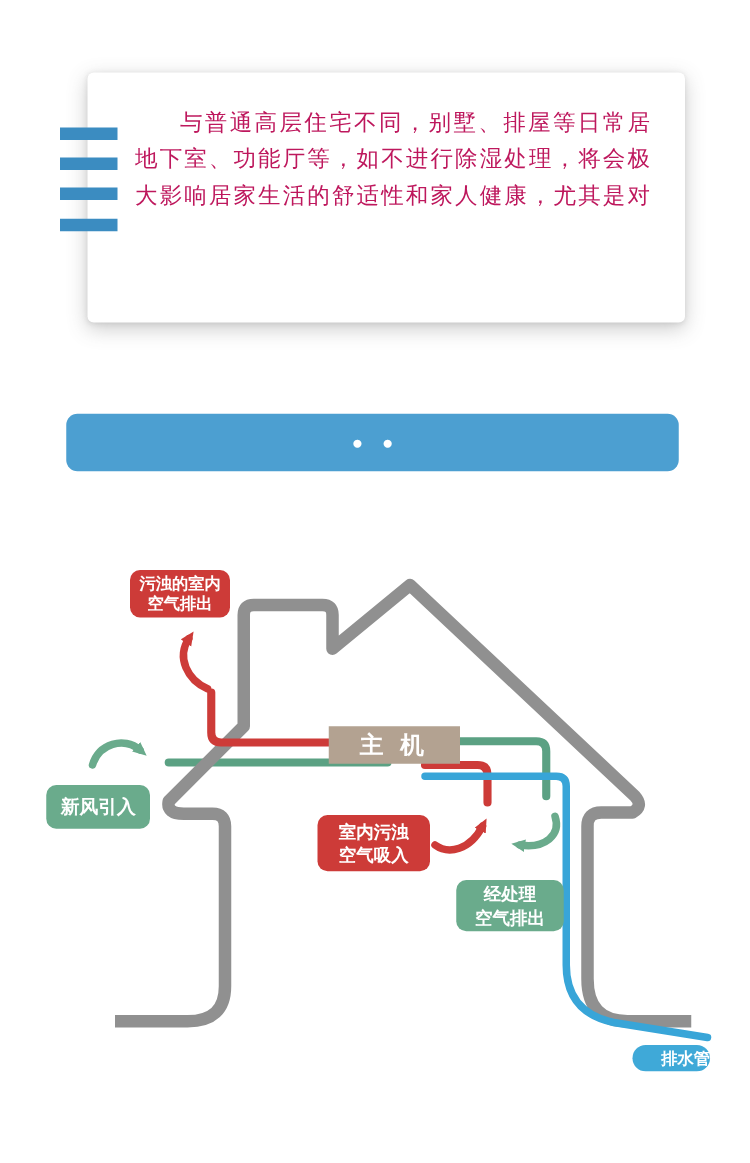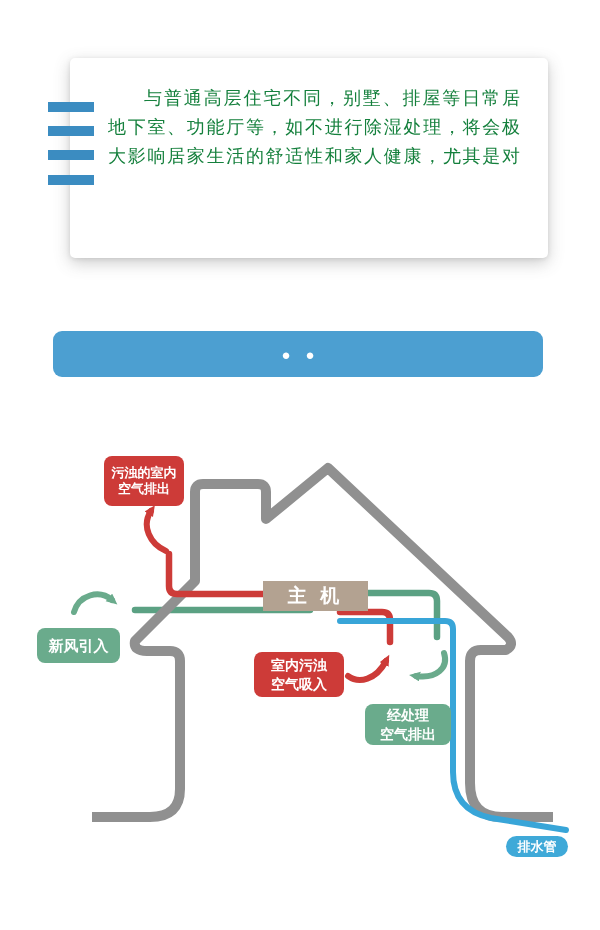--- a/index.html
+++ b/index.html
@@ -18,21 +18,21 @@
   }
   .accent-bar{
     position:absolute;left:-22px;width:46px;height:10px;background:#3b8cc1;
   }
   .accent-bar:nth-of-type(1){top:44px;}
   .accent-bar:nth-of-type(2){top:68px;}
   .accent-bar:nth-of-type(3){top:92px;}
   .accent-bar:nth-of-type(4){top:117px;}
   .intro-text{
     position:absolute;left:38px;right:28px;top:26px;
-    font-size:18px;line-height:29px;color:#15803d;
+    font-size:18px;line-height:29px;color:#be185d;
   }
   .tline{text-align:justify;}
   .tline.j{text-align-last:justify;}
   .tline.indent{text-indent:2em;}
 
   
   .banner{
     position:absolute;left:53px;top:331px;width:490px;height:46px;
     background:#4c9fd1;border-radius:9px;
     display:flex;align-items:center;justify-content:center;gap:15px;
@@ -46,23 +46,23 @@
 
   
   .diagram-svg{position:absolute;left:0;top:0;z-index:1;}
 
   .dlabel{
     position:absolute;z-index:2;color:#ffffff;font-weight:bold;text-align:center;
     display:flex;flex-direction:column;justify-content:center;border-radius:8px;
   }
   .dlabel.red{background:#cd3b38;}
   .dlabel.green{background:#6aab8c;}
-  .dlabel.blue{background:#3fa9d8;}
+  .dlabel.blue{background:#3fa9d8;align-items:flex-end;}
 
-  #lbl-dirty-out{left:104px;top:456px;width:80px;height:50px;font-size:13px;line-height:16px;}
+  #lbl-dirty-out{left:104px;top:456px;width:80px;height:38px;font-size:13px;line-height:16px;}
   #lbl-fresh-in{left:37px;top:628px;width:83px;height:35px;font-size:15px;line-height:35px;}
   #lbl-indoor-in{left:254px;top:652px;width:90px;height:45px;font-size:14px;line-height:19px;}
   #lbl-treated-out{left:365px;top:704px;width:86px;height:41px;font-size:14px;line-height:19px;}
   #lbl-drain{left:506px;top:836px;width:62px;height:21px;font-size:13px;line-height:21px;border-radius:11px;}
 
   .main-unit{
     position:absolute;z-index:2;left:263px;top:581px;width:105px;height:30px;
     background:#b3a291;color:#ffffff;font-weight:bold;font-size:19px;letter-spacing:4px;
     display:flex;align-items:center;justify-content:center;
   }

